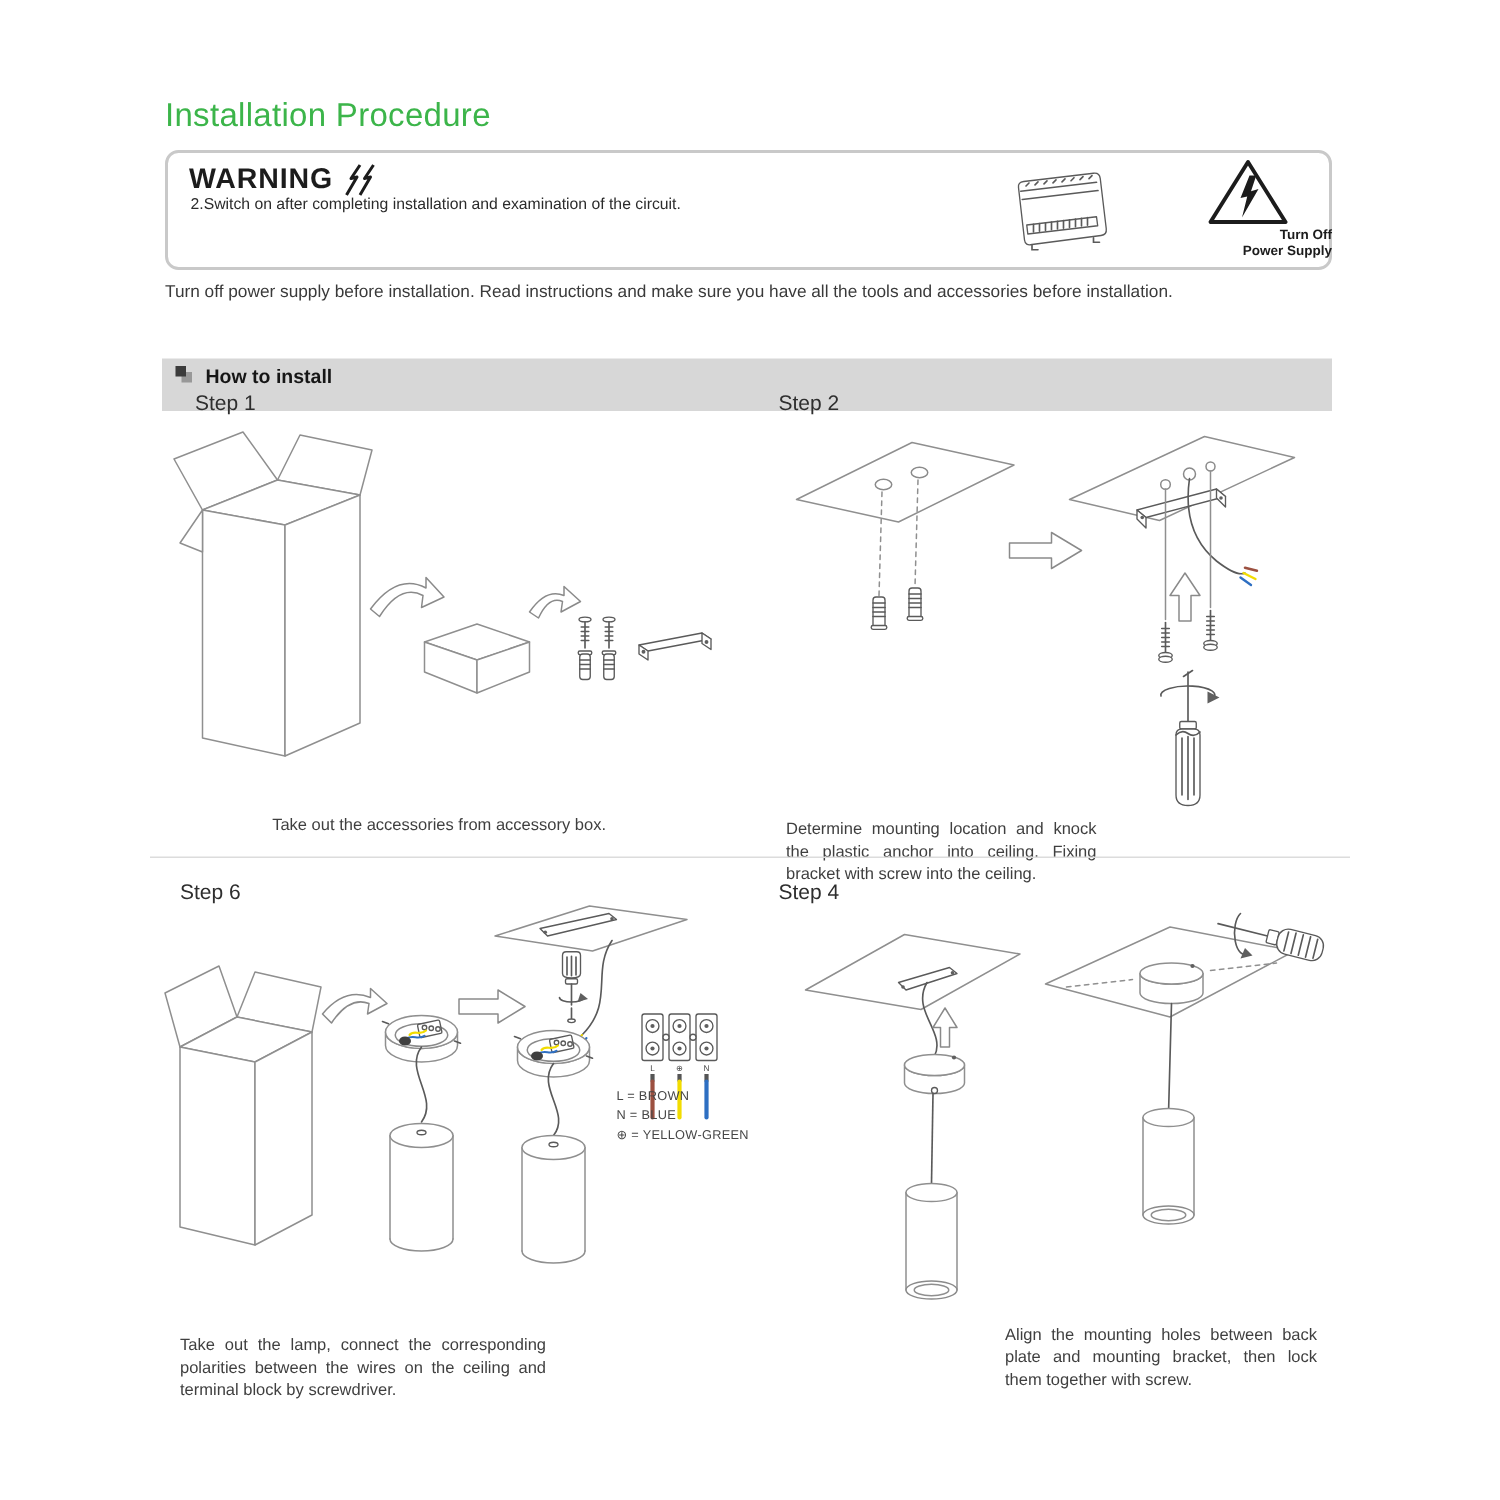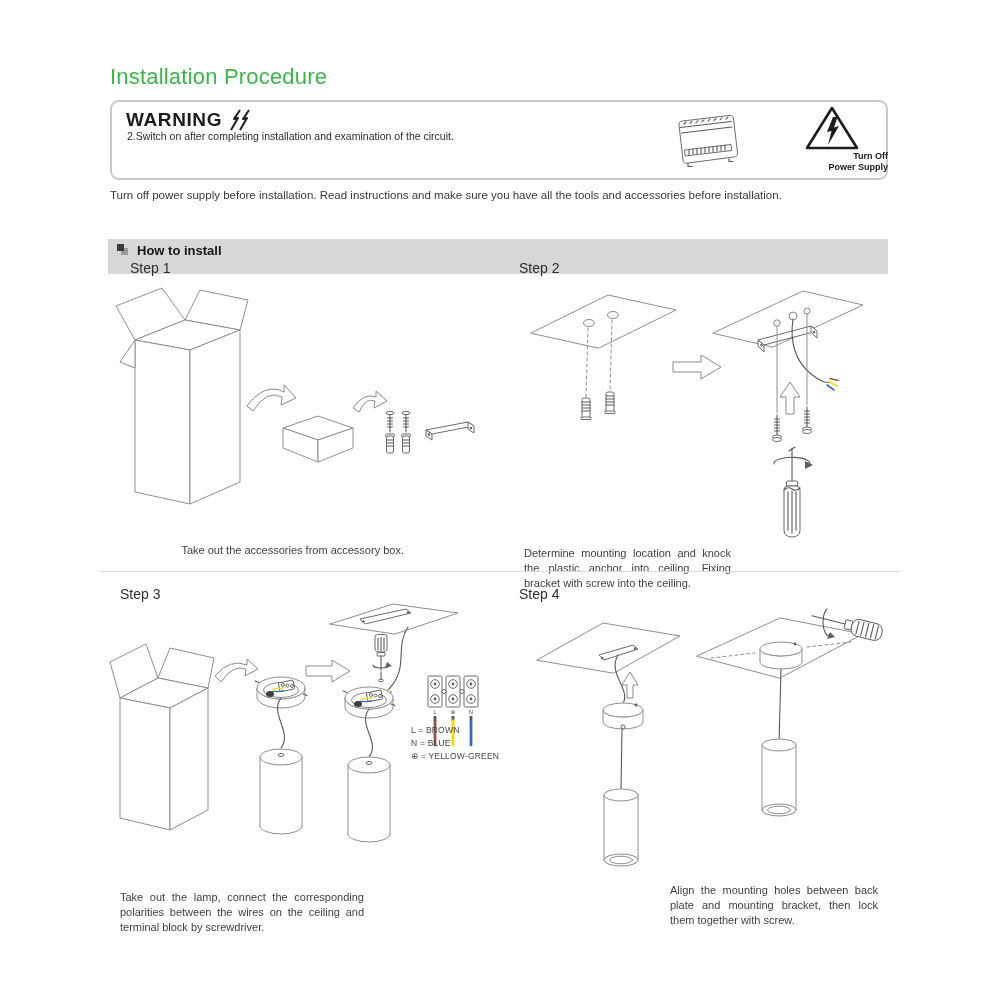--- a/index.html
+++ b/index.html
@@ -193,21 +193,21 @@
       <path class="hwln" d="M283,214 v38 M287,213 v42 M291,214 v38"></path>
       <path class="hwln" d="M279,212 q4,-4 8,-1 q4,3 8,-1"></path>
     </g>
   </svg>
 
   <div class="abs cap" style="left:134px;top:543px;width:270px;text-align:right;">Take out the accessories from accessory box.</div>
   <div class="abs cap just" style="left:524px;top:518px;width:207px;">Determine mounting location and knock the plastic anchor into ceiling. Fixing bracket with screw into the ceiling.</div>
 
   <div class="abs divider"></div>
 
-  <div class="abs step-label" style="left:120px;top:586px;">Step 3</div>
+  <div class="abs step-label" style="left:120px;top:586px;">Step 6</div>
   <div class="abs step-label" style="left:519px;top:586px;">Step 4</div>
 
   <svg class="abs" style="left:108px;top:596px;" width="395" height="258" viewBox="0 0 395 258">
     <g>
       <polygon class="o" points="12,102 2,66 38,48 50,82"></polygon>
       <polygon class="o" points="50,82 62,52 106,62 100,92"></polygon>
       <polygon class="o" points="12,102 50,82 100,92 62,112"></polygon>
       <polygon class="o" points="12,102 12,222 62,234 62,112"></polygon>
       <polygon class="o" points="62,112 62,234 100,214 100,92"></polygon>
     </g>

